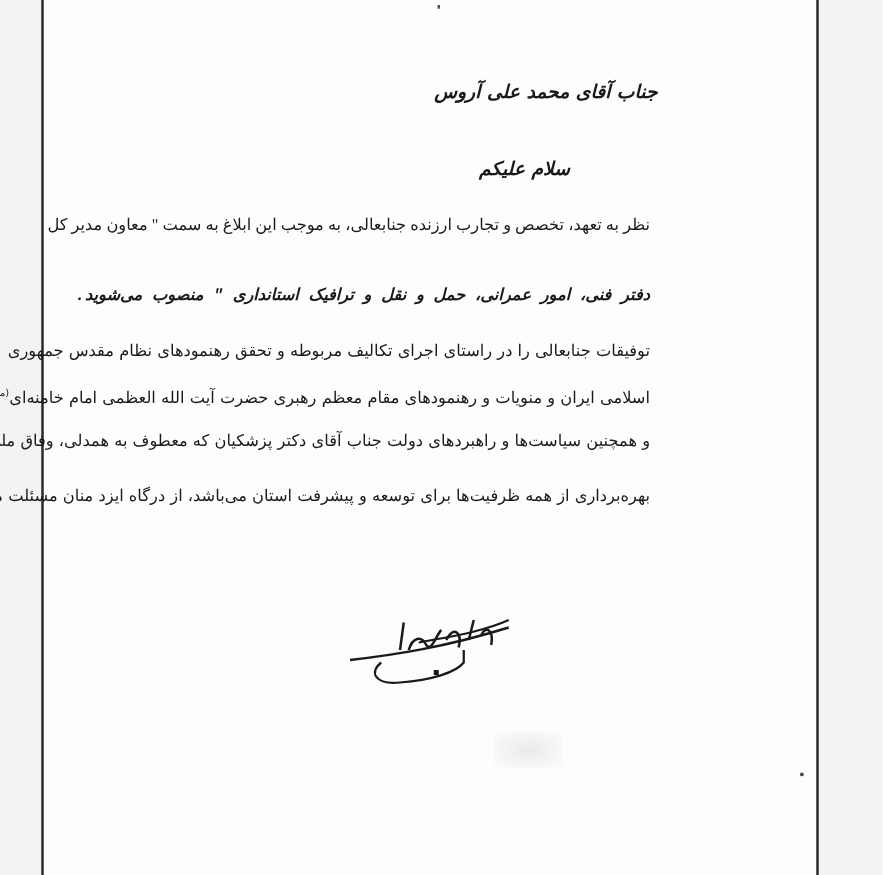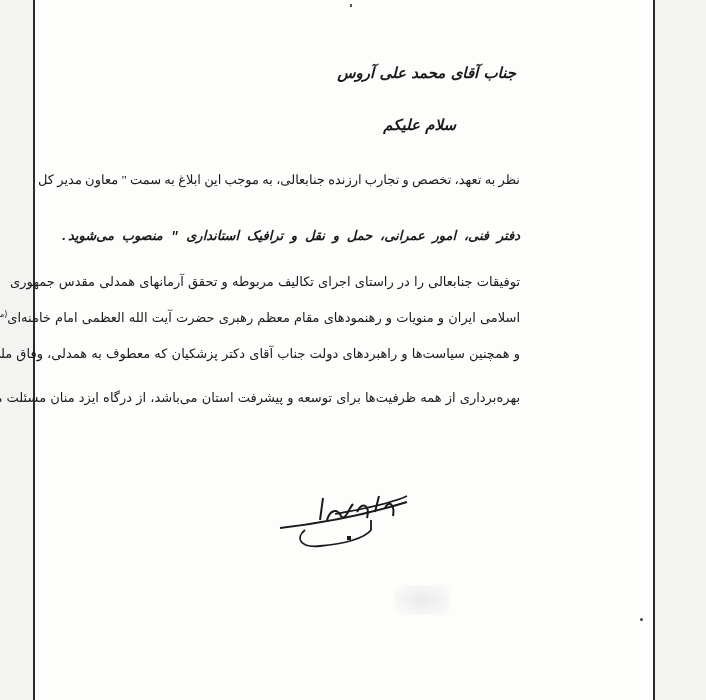--- a/index.html
+++ b/index.html
@@ -42,27 +42,27 @@
 </head>
 <body>
 
 <div class="outer-left"></div>
 <div class="outer-right"></div>
 
 <div class="page"></div>
 <div class="dot-top"></div>
 <div class="dot-right"></div>
 
-<div class="text heading" style="right:190px; top:64px;">جناب آقای محمد علی آروس</div>
-<div class="text heading" style="right:250px; top:116px;font-style:italic;">سلام علیکم</div>
+<div class="text heading" style="right:180px; top:64px;">جناب آقای محمد علی آروس</div>
+<div class="text heading" style="right:250px; top:126px;font-style:italic;">سلام علیکم</div>
 
 <div class="text para" style="right:186px; top:172px;font-family:Liberation Serif, serif;">نظر به تعهد، تخصص و تجارب ارزنده جنابعالی، به موجب این ابلاغ به سمت " معاون مدیر کل</div>
 <div class="text bold-line" style="right:186px; top:228px;">دفتر فنی، امور عمرانی، حمل و نقل و ترافیک استانداری " منصوب می‌شوید.</div>
 
-<div class="text para" style="right:186px; top:274px;">توفیقات جنابعالی را در راستای اجرای تکالیف مربوطه و تحقق آرمانهای همدلی مقدس جمهوری</div>
+<div class="text para" style="right:186px; top:274px;">توفیقات جنابعالی را در راستای اجرای تکالیف مربوطه و تحقق رهنمودهای نظام مقدس جمهوری</div>
 <div class="text para" style="right:186px; top:310px;">
   <span>اسلامی ایران و منویات و رهنمودهای مقام معظم رهبری حضرت آیت الله العظمی امام خامنه‌ای</span><span class="sup">(مدظله العالی)</span>
 </div>
 <div class="text para" style="right:186px; top:346px;">و همچنین سیاست‌ها و راهبردهای دولت جناب آقای دکتر پزشکیان که معطوف به همدلی، وفاق ملی و</div>
 <div class="text para" style="right:186px; top:390px;">بهره‌برداری از همه ظرفیت‌ها برای توسعه و پیشرفت استان می‌باشد، از درگاه ایزد منان مسئلت می‌نمایم.</div>
 
 <div class="signature" title="">
   <svg width="135" height="70" viewBox="0 0 135 70">
     <path d="M5 38 C 40 34, 80 28, 132 12" stroke="#1a1a1a" stroke-width="2" fill="none"></path>
     <path d="M30 40 C 20 48, 25 58, 45 56 C 70 54, 90 48, 96 40 L 96 30" stroke="#1a1a1a" stroke-width="1.8" fill="none"></path>

